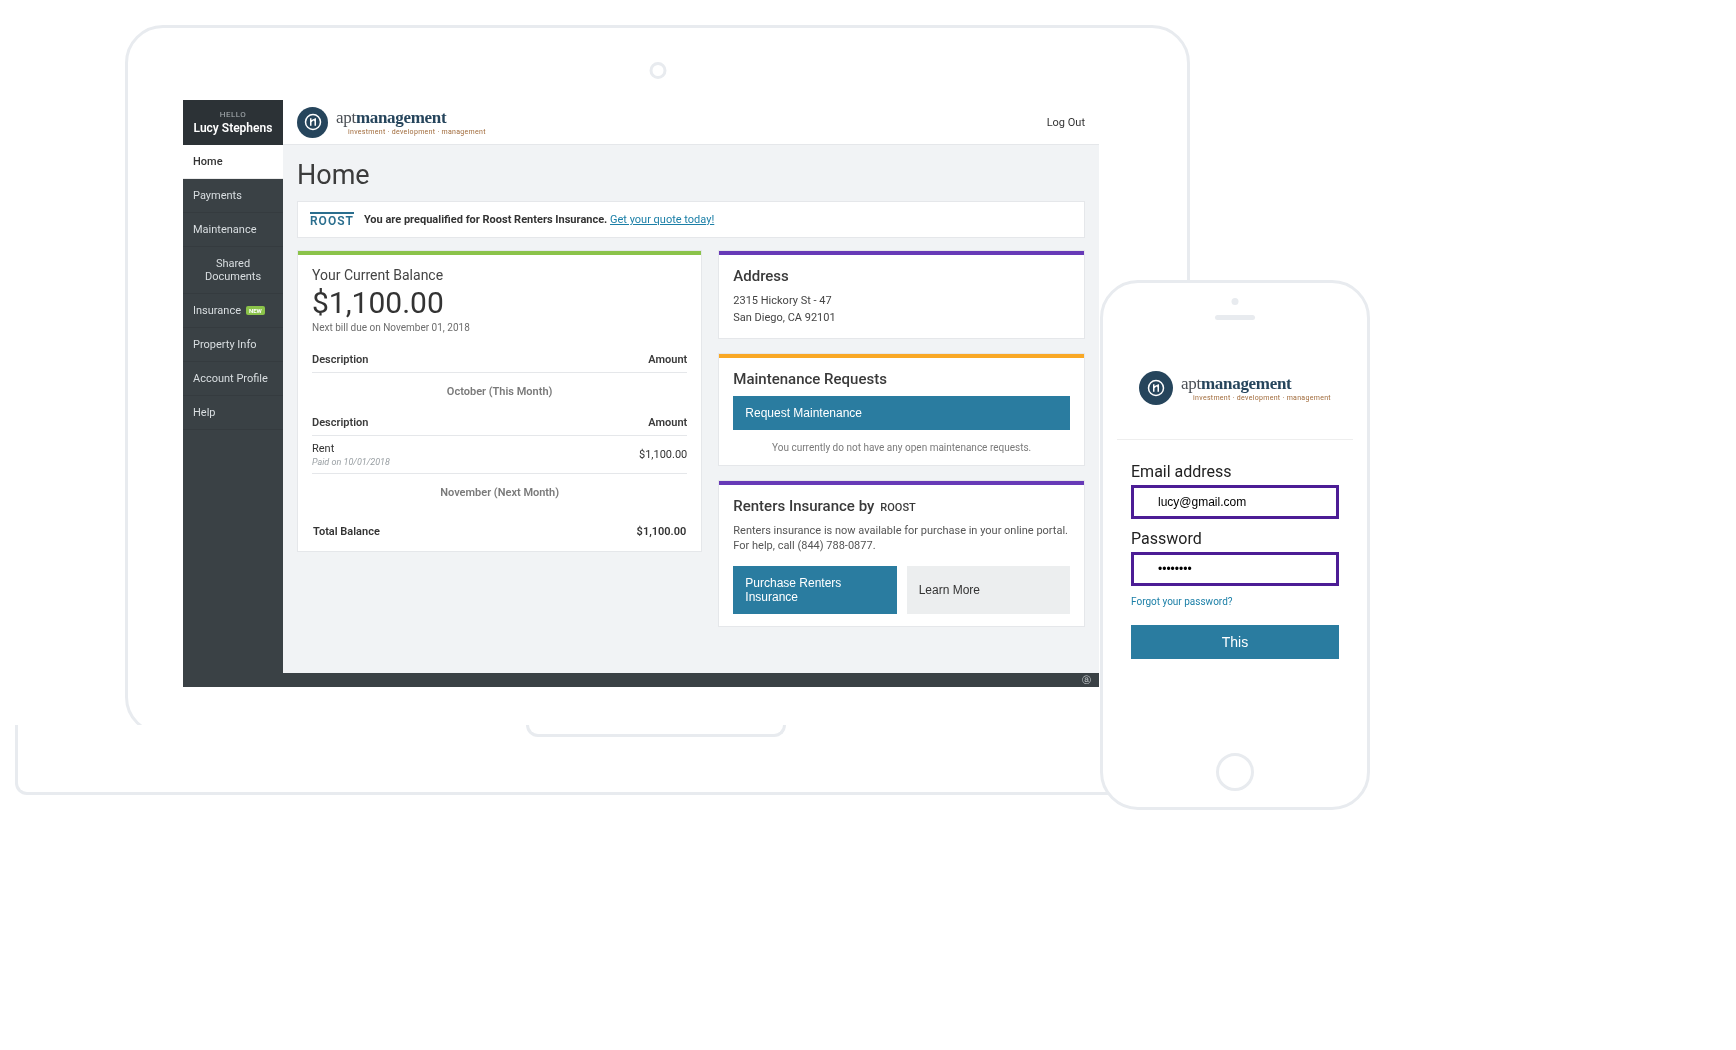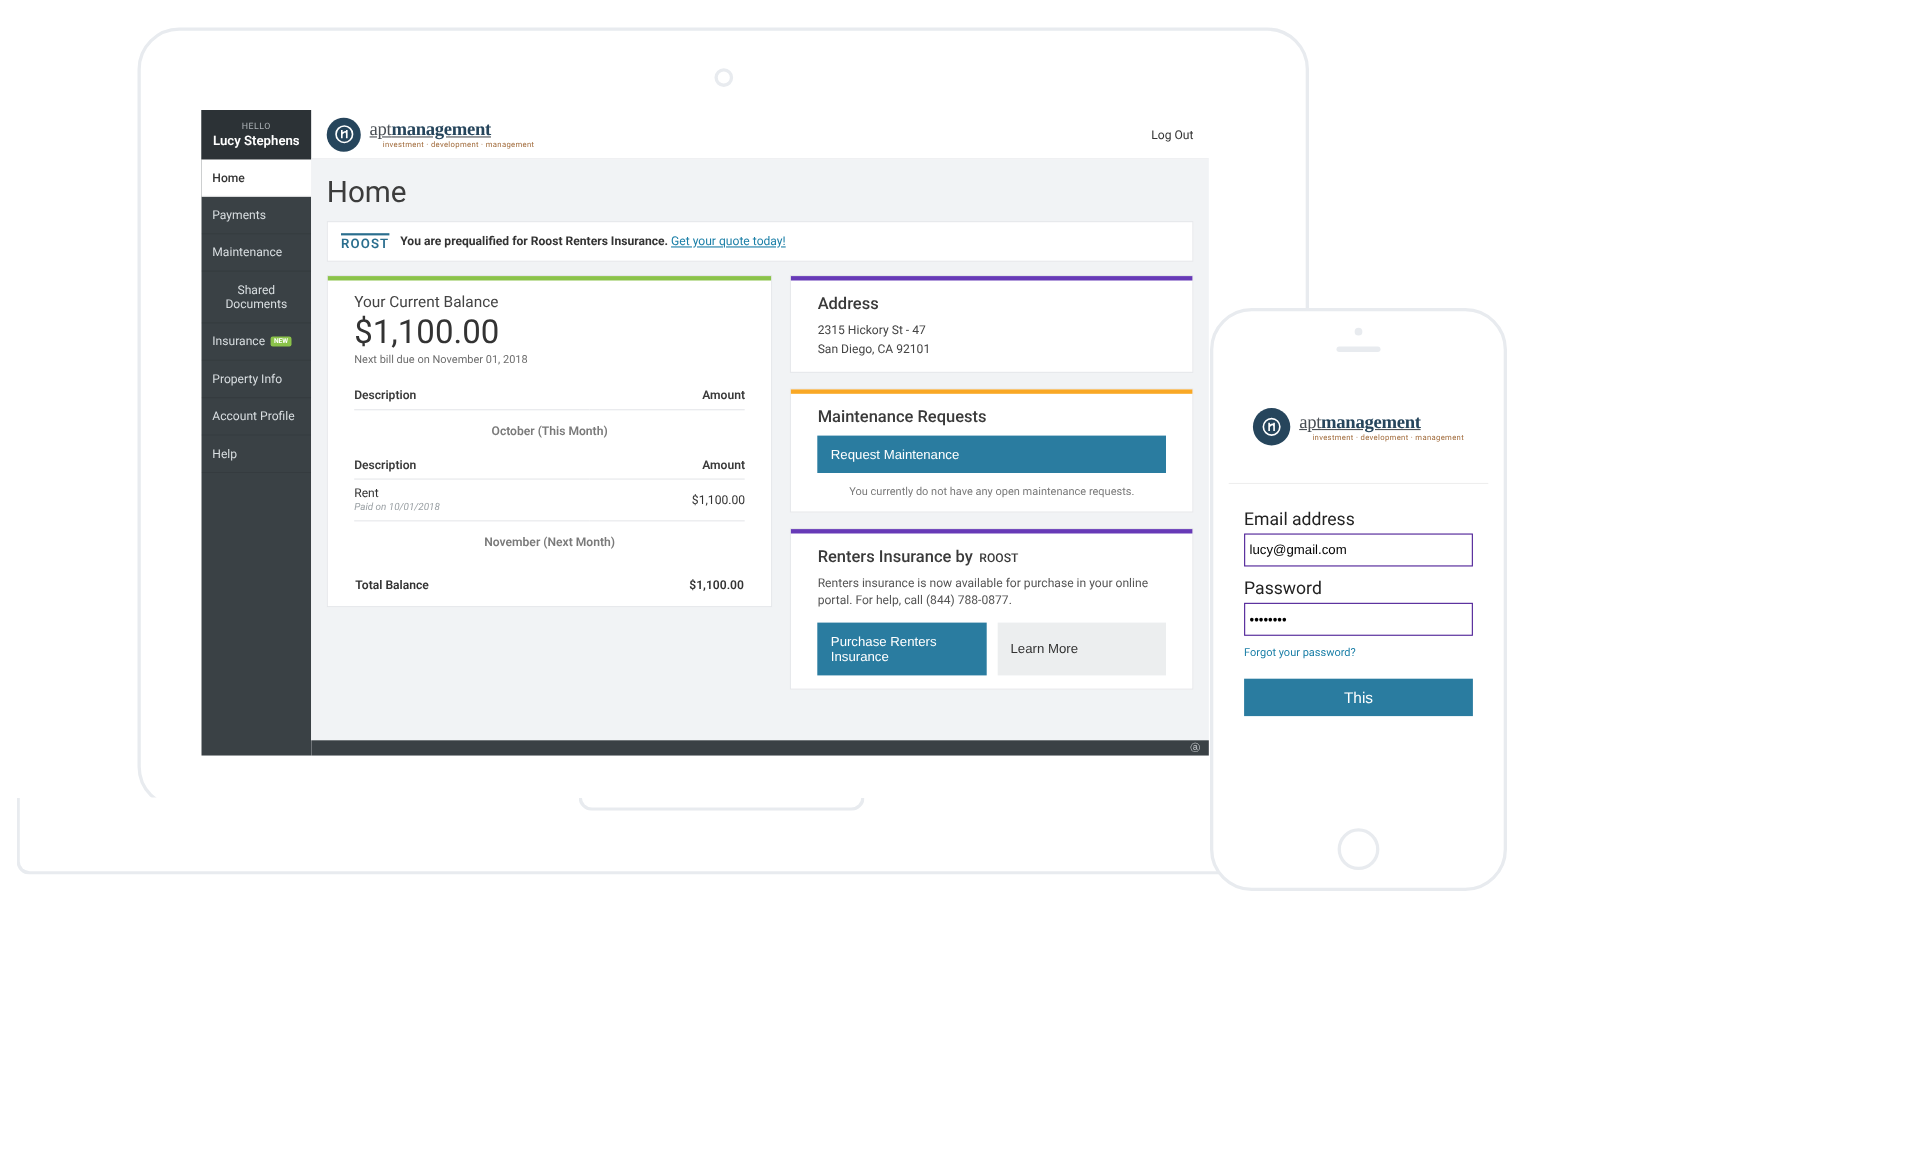--- a/index.html
+++ b/index.html
@@ -58,42 +58,42 @@
   .sidebar .nav .item { padding:10px 10px; color:#d9dee1; cursor:pointer; border-bottom:1px solid rgba(0,0,0,0.08); display:flex; align-items:center; gap:5px;}
   .sidebar .nav .item.active { background:#fff; color:#333; font-weight:500; }
   .badge-new { background:#8bc34a; color:#fff; font-size:6px; padding:1px 3px; border-radius:2px; font-weight:700; }
 
   .main { flex:1; display:flex; flex-direction:column; background:#fff; position:relative; }
   .topbar { height:45px; display:flex; align-items:center; justify-content:space-between; padding:0 14px; border-bottom:1px solid var(--border); }
   .brand { display:flex; align-items:center; gap:8px; }
   .brand-logo { width:31px; height:31px; border-radius:50%; background:var(--navy); display:flex; align-items:center; justify-content:center; }
   .brand-logo svg { width:18px; height:18px; }
   .brand-text { display:flex; flex-direction:column; line-height:1; }
-  .brand-text .name { font-family: Georgia, serif; color:#4a4f55; font-size:17px; letter-spacing:-0.3px;text-decoration:underline; }
+  .brand-text .name { font-family: Georgia, serif; color:#4a4f55; font-size:17px; letter-spacing:-0.3px; }
   .brand-text .name b { font-weight:700; color:var(--navy); }
   .brand-text .tag { font-size:7px; color:#a06a3a; margin-top:3px; letter-spacing:0.3px;padding-left:12px;}
   .logout { font-size:11px; color:#333; cursor:pointer; }
 
   .page-body { flex:1; background:var(--bg-grey); padding:10px 14px 14px; overflow:hidden; }
   .page-title { font-size:27px; font-weight:400; color:#3c3c3c; margin:4px 0 10px; }
 
   .notice-bar { background:#fff; border:1px solid var(--border); padding:10px 12px; font-size:11px; display:flex; align-items:center; gap:10px; margin-bottom:12px; }
   .notice-bar .roost-logo { color:var(--navy-light); font-variant:small-caps; font-size:12px; letter-spacing:1px; font-weight:600; border-top:2px solid var(--navy-light); padding-top:1px; display:inline-block; line-height:1; }
   .notice-bar a { color:var(--link); text-decoration:underline; cursor:pointer; }
 
   .cols { display:flex; gap:16px; }
   .col-left { flex: 1.05; display:flex; flex-direction:column; gap:14px; }
   .col-right { flex: 0.95; display:flex; flex-direction:column; gap:14px; }
 
   .card { background:#fff; border:1px solid var(--border); }
   .card .strip { height:4px; width:100%; }
   .strip.green { background:var(--green-accent); }
   .strip.purple { background:var(--purple-accent); }
   .strip.orange { background:var(--orange-accent); }
-  .card-body { padding:12px 24px; }
+  .card-body { padding:12px 14px; }
 
   .balance-title { font-size:14px; color:#444; }
   .balance-amount { font-size:30px; font-weight:400; color:#333; margin:2px 0 2px; }
   .balance-sub { font-size:10px; color:var(--text-muted); }
 
   .tbl { width:100%; font-size:11px; margin-top:14px; border-collapse:collapse; }
   .tbl th { text-align:left; color:#3a3a3a; font-weight:600; padding:6px 0; border-bottom:1px solid var(--border); }
   .tbl th.amt, .tbl td.amt { text-align:right; }
   .tbl .month-row td { text-align:center; color:#7a7a7a; font-weight:600; padding:12px 0; }
   .tbl .line td { padding:6px 0; border-bottom:1px solid var(--border); }
@@ -127,21 +127,21 @@
   .phone-home { position:absolute; bottom:16px; left:50%; transform:translateX(-50%); width:38px; height:38px; border:3px solid var(--outline); border-radius:50%; }
   .phone-screen { position:absolute; top:62px; left:14px; right:14px; bottom:72px; background:#fff; display:flex; flex-direction:column; }
 
   .phone-brand { display:flex; align-items:center; justify-content:center; gap:8px; padding:26px 10px 34px; border-bottom:1px solid #eee; }
   .phone-brand .brand-logo { width:34px; height:34px; }
   .phone-brand .brand-text .name { font-size:17px; }
   .phone-brand .brand-text .tag { font-size:7px; }
 
   .phone-form { padding:16px 14px; display:flex; flex-direction:column; gap:4px; }
   .phone-form label { font-size:16px; color:#222; margin-top:6px; }
-  .phone-form input { border:1px solid #4c1d95; padding:7px 4px; font-size:12px; outline:none; background:#fff; width:100%; }
+  .phone-form input { border:3px solid #4c1d95; padding:7px 24px; font-size:12px; outline:none; background:#fff; width:100%; }
   .phone-form .forgot { font-size:10px; color:var(--link); margin-top:6px; cursor:pointer; }
   .phone-form .login-btn { margin-top:14px; background:var(--teal); color:#fff; padding:9px; text-align:center; font-size:14px; cursor:pointer; border:none; }
 
 </style>
 </head>
 <body>
 
 <div class="stage">
   <div class="laptop">
     <div class="laptop-camera"></div>

